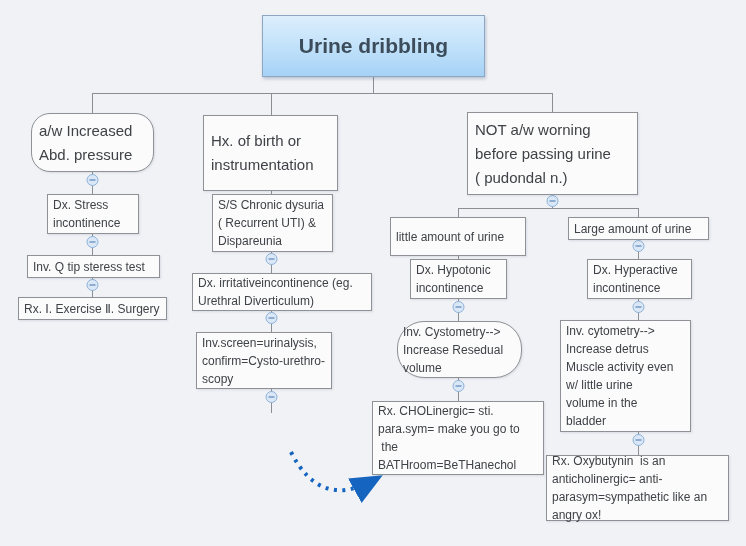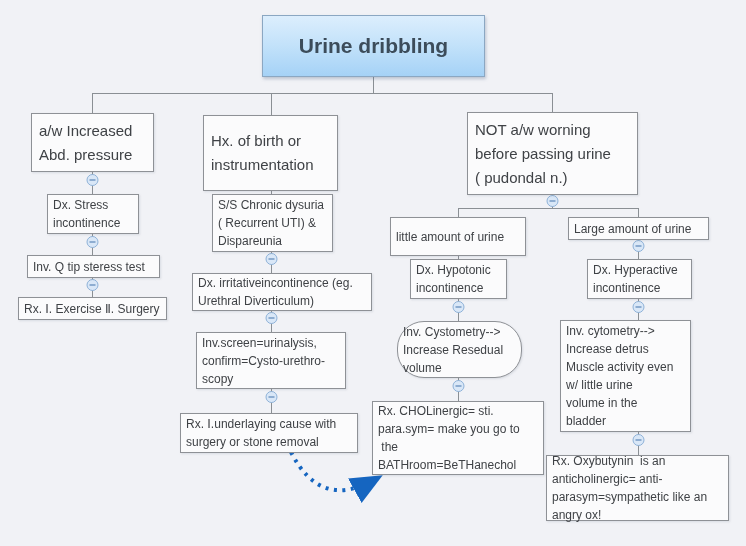--- a/index.html
+++ b/index.html
@@ -139,38 +139,36 @@
           <line x1="635.5" y1="307" x2="641.5" y2="307"></line>
         </g>
         <g class="collapse">
           <circle cx="638.5" cy="440" r="5.5"></circle>
           <line x1="635.5" y1="440" x2="641.5" y2="440"></line>
         </g>
       </g>
   </svg>
 
 <div class="node root" style="left: 262px; top: 15px; width: 223px; height: 62px;">Urine dribbling</div>
-    <div class="node branch" style="left: 31px; top: 113px; width: 123px; height: 59px;">a/w Increased
+    <div class="node branch" style="left: 31px; top: 113px; width: 123px; height: 59px; border-radius: 19px;">a/w Increased
 Abd. pressure</div>
     <div class="node leaf" style="left: 47px; top: 194px; width: 92px; height: 40px;">Dx. Stress
 incontinence</div>
     <div class="node leaf" style="left: 27px; top: 255px; width: 133px; height: 23px;">Inv. Q tip steress test</div>
     <div class="node leaf" style="left: 18px; top: 297px; width: 149px; height: 23px;">Rx. Ⅰ. Exercise Ⅱ. Surgery</div>
     <div class="node branch" style="left: 203px; top: 115px; width: 135px; height: 76px;">Hx. of birth or
 instrumentation</div>
     <div class="node leaf" style="left: 212px; top: 194px; width: 121px; height: 58px;">S/S Chronic dysuria
 ( Recurrent UTI) &amp;
 Dispareunia</div>
     <div class="node leaf" style="left: 192px; top: 273px; width: 180px; height: 38px;">Dx. irritativeincontinence (eg.
 Urethral Diverticulum)</div>
-    <div class="node leaf" style="left: 196px; top: 332px; width: 150px; height: 57px;">Inv.screen=urinalysis,
+    <div class="node leaf" style="left: 196px; top: 332px; width: 136px; height: 57px;">Inv.screen=urinalysis,
 confirm=Cysto-urethro-
 scopy</div>
-    <div class="node leaf" style="left: 180px; top: 413px; width: 178px; height: 40px;">Rx. Ⅰ.underlaying cause with
-surgery or stone removal</div>
     <div class="node branch" style="left: 467px; top: 112px; width: 171px; height: 83px;">NOT a/w worning
 before passing urine
 ( pudondal n.)</div>
     <div class="node leaf" style="left: 390px; top: 217px; width: 136px; height: 39px;">little amount of urine</div>
     <div class="node leaf" style="left: 568px; top: 217px; width: 141px; height: 23px;">Large amount of urine</div>
     <div class="node leaf" style="left: 410px; top: 259px; width: 97px; height: 40px;">Dx. Hypotonic
 incontinence</div>
     <div class="node leaf" style="left: 587px; top: 259px; width: 105px; height: 40px;">Dx. Hyperactive
 incontinence</div>
     <div class="node leaf" style="left: 397px; top: 321px; width: 125px; height: 57px; border-radius: 27px;">Inv. Cystometry--&gt;

